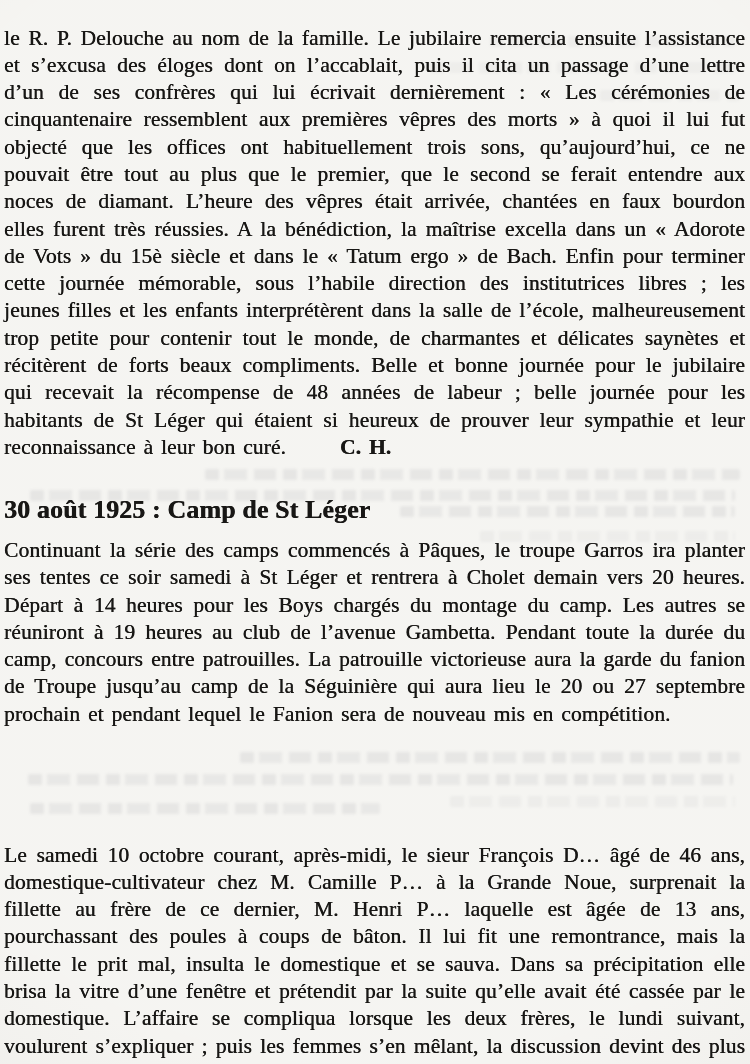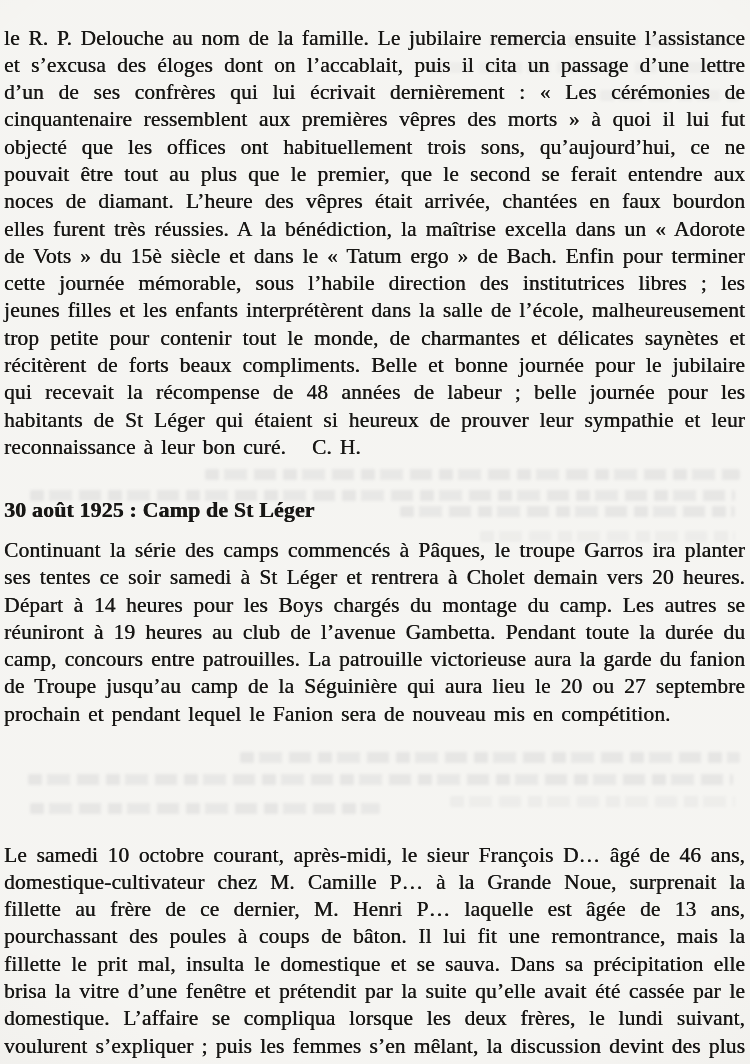--- a/index.html
+++ b/index.html
@@ -36,35 +36,35 @@
     letter-spacing: 0.1px;
     word-spacing: 2.4px;
     text-shadow: 0.35px 0 0 currentColor;
     z-index: 2;
   }
 
   .heading {
     position: absolute;
     left: 4px;
     margin: 0;
-    font-size: 22px;
+    font-size: 26px;
     font-weight: bold;
     line-height: 26px;
     letter-spacing: 0.1px;
     text-shadow: 0.4px 0 0 currentColor;
     z-index: 2;
   }
 
   #para-jubilee   { top: 3px; }
   #heading-camp   { top: 497px; }
   #para-camp      { top: 529px; margin-top: 8px; }
   #heading-pugilat{ top: 789px; }
   #para-pugilat   { top: 820px; }
 
-  .signature { margin-left: 26px; white-space: nowrap; }
+  .signature { margin-left: 54px; white-space: nowrap; font-weight: bold; }
 
   
   .ghost {
     position: absolute;
     height: 11px;
     border-radius: 2px;
     background: repeating-linear-gradient(90deg,
       rgba(108,108,118,0.55) 0 14px,  rgba(108,108,118,0) 14px 19px,
       rgba(108,108,118,0.45) 19px 42px, rgba(108,108,118,0) 42px 49px,
       rgba(108,108,118,0.50) 49px 71px, rgba(108,108,118,0) 71px 78px);

